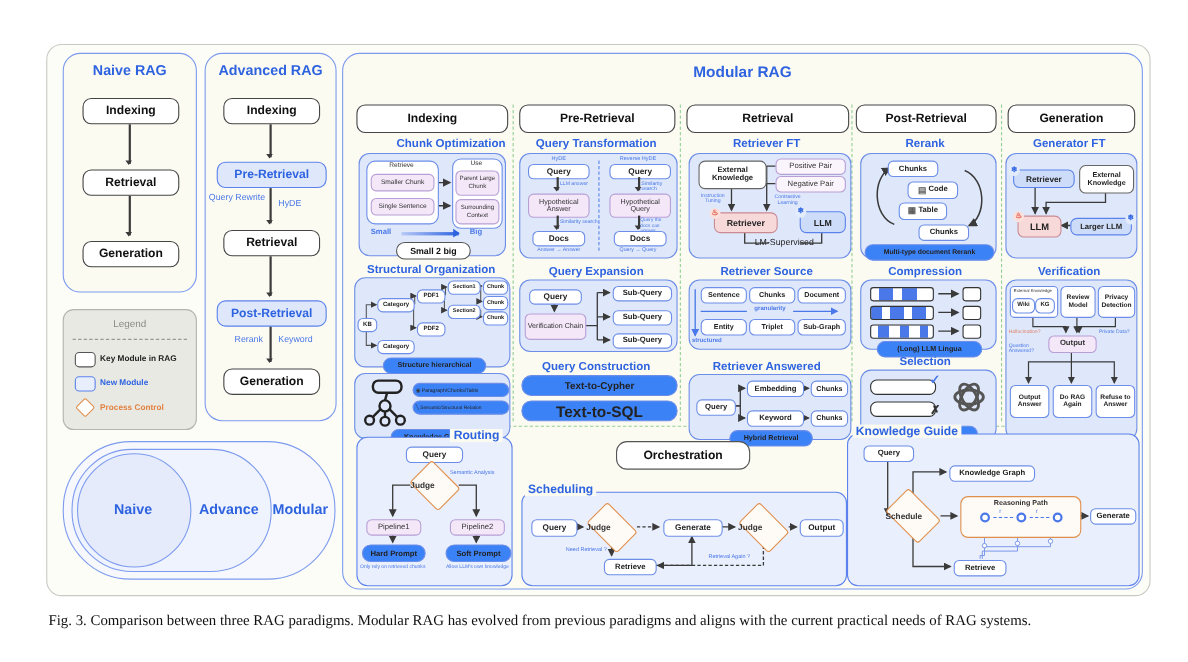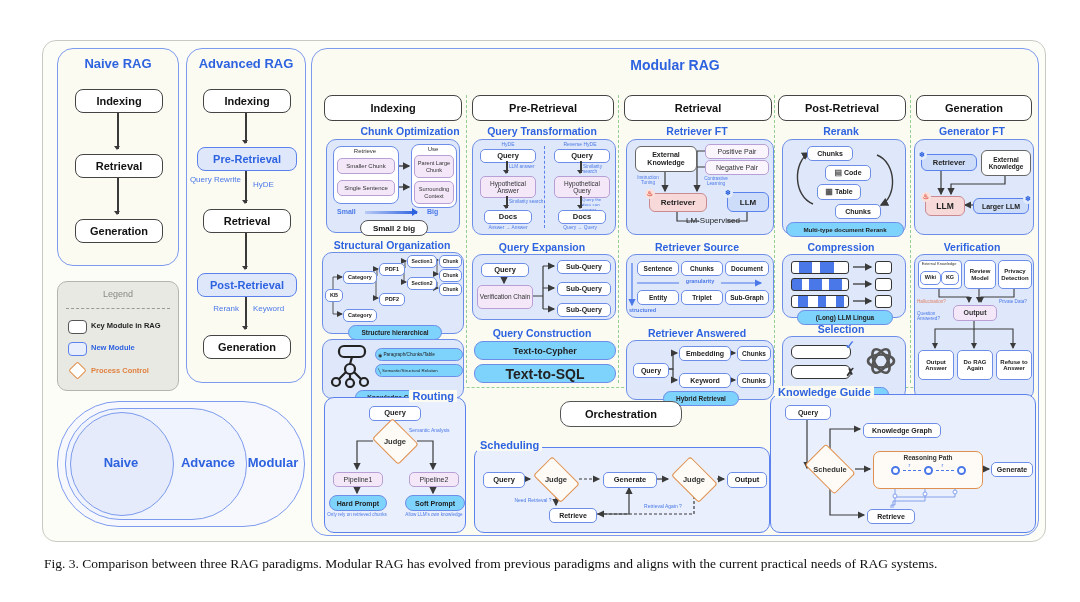--- a/index.html
+++ b/index.html
@@ -11,26 +11,26 @@
   .bmod{position:absolute;display:flex;align-items:center;justify-content:center;background:#dfe7fb;border:1.3px solid #5b82ec;border-radius:8px;font-weight:bold;color:#2e63e0;font-size:11px}
   .panel{position:absolute;background:#dfe8fa;border:1.2px solid #6d8ee8;border-radius:10px}
   .panel2{position:absolute;background:#e9effc;border:1.3px solid #5b82ec;border-radius:10px}
   .stitle{position:absolute;text-align:center;color:#2e63e0;font-weight:bold;font-size:10.5px}
   .p2title{position:absolute;color:#2e63e0;font-weight:bold;font-size:10.5px;background:#fcfbf2;padding:0 3px;z-index:3}
   .wbox{position:absolute;display:flex;align-items:center;justify-content:center;background:#fff;border:1px solid #6d8ee8;border-radius:5px;color:#222;text-align:center;line-height:1.08;font-weight:bold}
   .gbox{position:absolute;display:flex;align-items:center;justify-content:center;background:#fff;border:1.1px solid #666;border-radius:6px;color:#222;text-align:center;line-height:1.1;font-weight:bold}
   .pkbox{position:absolute;display:flex;align-items:center;justify-content:center;background:#f3e7f8;border:1px solid #b89fd6;border-radius:5px;color:#333;text-align:center;line-height:1.08}
   .rbox{position:absolute;display:flex;align-items:center;justify-content:center;background:#f8d9da;border:1.2px solid #c98a92;border-radius:6px;color:#222;font-weight:bold}
   .lbox{position:absolute;display:flex;align-items:center;justify-content:center;background:#cddcf8;border:1.2px solid #5b82ec;border-radius:6px;color:#222;font-weight:bold}
-  .pill{position:absolute;display:flex;align-items:center;justify-content:center;background:#7dd3fc;border:1.1px solid #6d8ee8;border-radius:8px;color:#222;text-align:center;font-weight:bold}
+  .pill{position:absolute;display:flex;align-items:center;justify-content:center;background:#3b82f6;border:1.1px solid #6d8ee8;border-radius:8px;color:#222;text-align:center;font-weight:bold}
   .kpill{position:absolute;display:flex;align-items:center;justify-content:center;background:#fff;border:1.3px solid #555;border-radius:8px;color:#111;text-align:center;font-weight:bold}
   .tiny{position:absolute;color:#4a78e8;line-height:1.15;text-align:center}
   .av{position:absolute;width:1.5px;background:#3a3a3a}
   .av::after{content:"";position:absolute;left:-3px;bottom:-4px;border:3.5px solid transparent;border-top:4.5px solid #3a3a3a}
-  .diam{position:absolute;display:flex;align-items:center;justify-content:center}
+  .diam{position:absolute;display:flex;align-items:center;justify-content:flex-start}
   .diam::before{content:"";position:absolute;inset:8%;transform:rotate(45deg);background:#fefaf5;border:1.4px solid #e0904e;border-radius:3px}
   .diam span{position:relative;font-size:7.5px;color:#333;font-weight:bold}
   .gdv{position:absolute;width:0;border-left:1.5px dashed #93cf93}
   .gdh{position:absolute;height:0;border-top:1.5px dashed #93cf93}
   .badge{position:absolute;width:10px;height:10px;border-radius:50%;font-size:7px;line-height:10px;text-align:center;z-index:2}
   .badge.fire{background:#fbe0dc;color:#e05545;top:-5px;left:-5px}
   .badge.snow{background:#e3ecfc;color:#2e63e0;top:-5px;left:-5px}
   .svgabs{position:absolute;left:0;top:0;width:100%;height:100%;pointer-events:none}
   .garrow{position:absolute;height:2.5px;background:linear-gradient(90deg,#b7c9f5,#2e63e0)}
   .garrow::after{content:"";position:absolute;right:-5px;top:-2.7px;border:4px solid transparent;border-left:6px solid #2e63e0}

